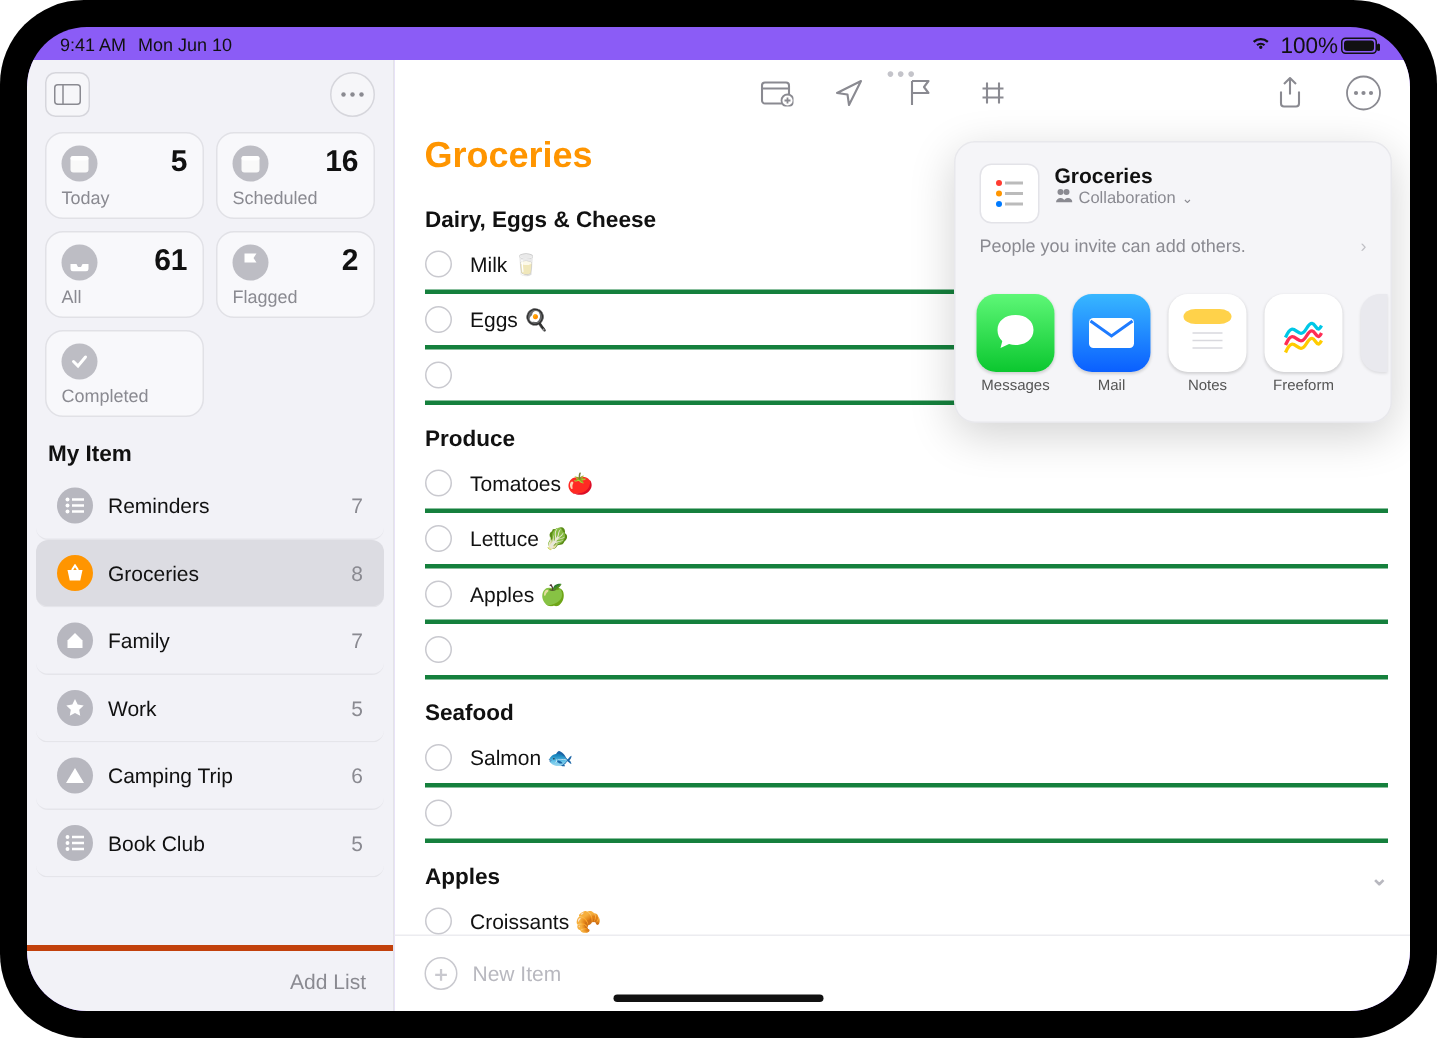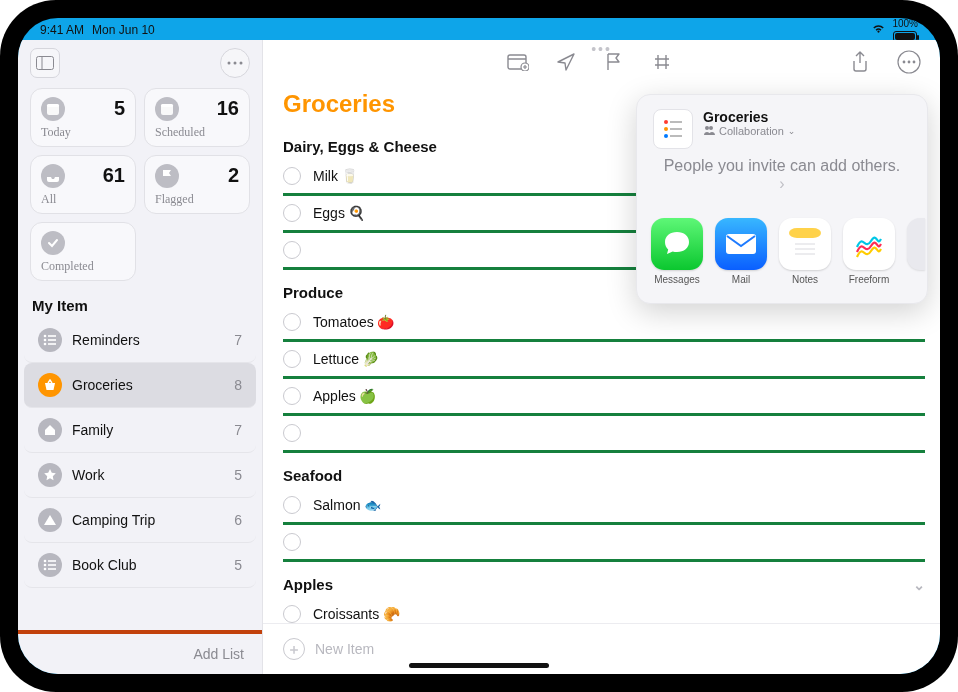--- a/index.html
+++ b/index.html
@@ -7,40 +7,40 @@
   .device-frame {
     position: relative;
     width: 958px; height: 692px;
     background: #000;
     border-radius: 56px;
     padding: 18px;
   }
   .screen {
     position: relative;
     width: 100%; height: 100%;
-    background: #0ea5e9;
+    background: #8b5cf6;
     border-radius: 40px;
     overflow: hidden;
     display: flex;
     flex-direction: column;
   }
   
   .statusbar {
     height: 22px;
     display: flex;
     align-items: center;
     justify-content: space-between;
     padding: 2px 22px 0 22px;
     font-size: 12px;
     color: #111;
   }
   .statusbar .left { display: flex; gap: 8px; }
   .statusbar .right { display: flex; gap: 6px; align-items: center; }
   .wifi-icon { width: 15px; height: 11px; }
-  .battery-wrap { display: flex; align-items: center; gap: 2px; font-size: 10px; flex-direction: column; }
+  .battery-wrap { display: flex; align-items: center; gap: 2px; font-size: 15px; }
   .battery {
     width: 24px; height: 11px; border: 1px solid #111; border-radius: 3px;
     position: relative;
   }
   .battery::after{
     content:""; position:absolute; right:-3px; top:3px; width:2px; height:5px; background:#111; border-radius:1px;
   }
   .battery .fill{ position:absolute; inset:1px; background:#111; border-radius:2px;}
   
   .content { flex:1; display:flex; min-height:0; }
@@ -72,21 +72,21 @@
     padding:8px 10px 6px 10px;
     display:flex; flex-direction:column; gap:4px;
     min-height:58px;
   }
   .smart-top{ display:flex; justify-content:space-between; align-items:flex-start;}
   .smart-icon{
     width:24px; height:24px; border-radius:50%;
     background:#bdbdc4; display:flex; align-items:center; justify-content:center;
   }
   .smart-count{ font-size:20px; font-weight:700; color:#111;}
-  .smart-label{ font-size:12px; color:#8a8a91;font-family:Liberation Serif, serif;}
+  .smart-label{ font-size:12px; color:#8a8a91;}
   .smart-card.completed .smart-top{ flex-direction:column; align-items:flex-start; gap:4px;}
   .smart-card.completed{ min-height:58px; }
   .section-title{
     padding:10px 14px 4px 14px; font-size:15px; font-weight:700; color:#111;
   }
   .lists{ flex:1; overflow:auto; }
   .list-item{
     display:flex; align-items:center; gap:10px;
     padding:10px 14px;
     border-bottom:1px solid #e5e5ea;
@@ -172,22 +172,22 @@
   .share-hdr{
     display:flex; gap:10px; align-items:flex-start; padding:0 4px;
   }
   .share-thumb{
     width:40px; height:40px; border:1px solid #e3e3e8; border-radius:8px;
     background:#fff; display:flex; align-items:center; justify-content:center;
   }
   .share-title{ font-size:14px; font-weight:700; color:#111;}
   .share-sub{ font-size:11px; color:#8a8a91; display:flex; align-items:center; gap:4px;}
   .share-inv{
-    display:flex; align-items:center; justify-content:center;
-    font-size:16px; color:#8a8a91; padding:8px 4px 14px 4px;flex-direction:column;
+    display:flex; align-items:center; justify-content:space-between;
+    font-size:12px; color:#8a8a91; padding:8px 4px 14px 4px;
   }
   .share-apps{
     display:flex; gap:12px; padding:0 2px;
   }
   .share-app{
     width:58px; display:flex; flex-direction:column; align-items:center; gap:4px;
     font-size:10px; color:#555;margin-top:11px;
   }
   .app-icon{
     width:52px; height:52px; border-radius:13px;

